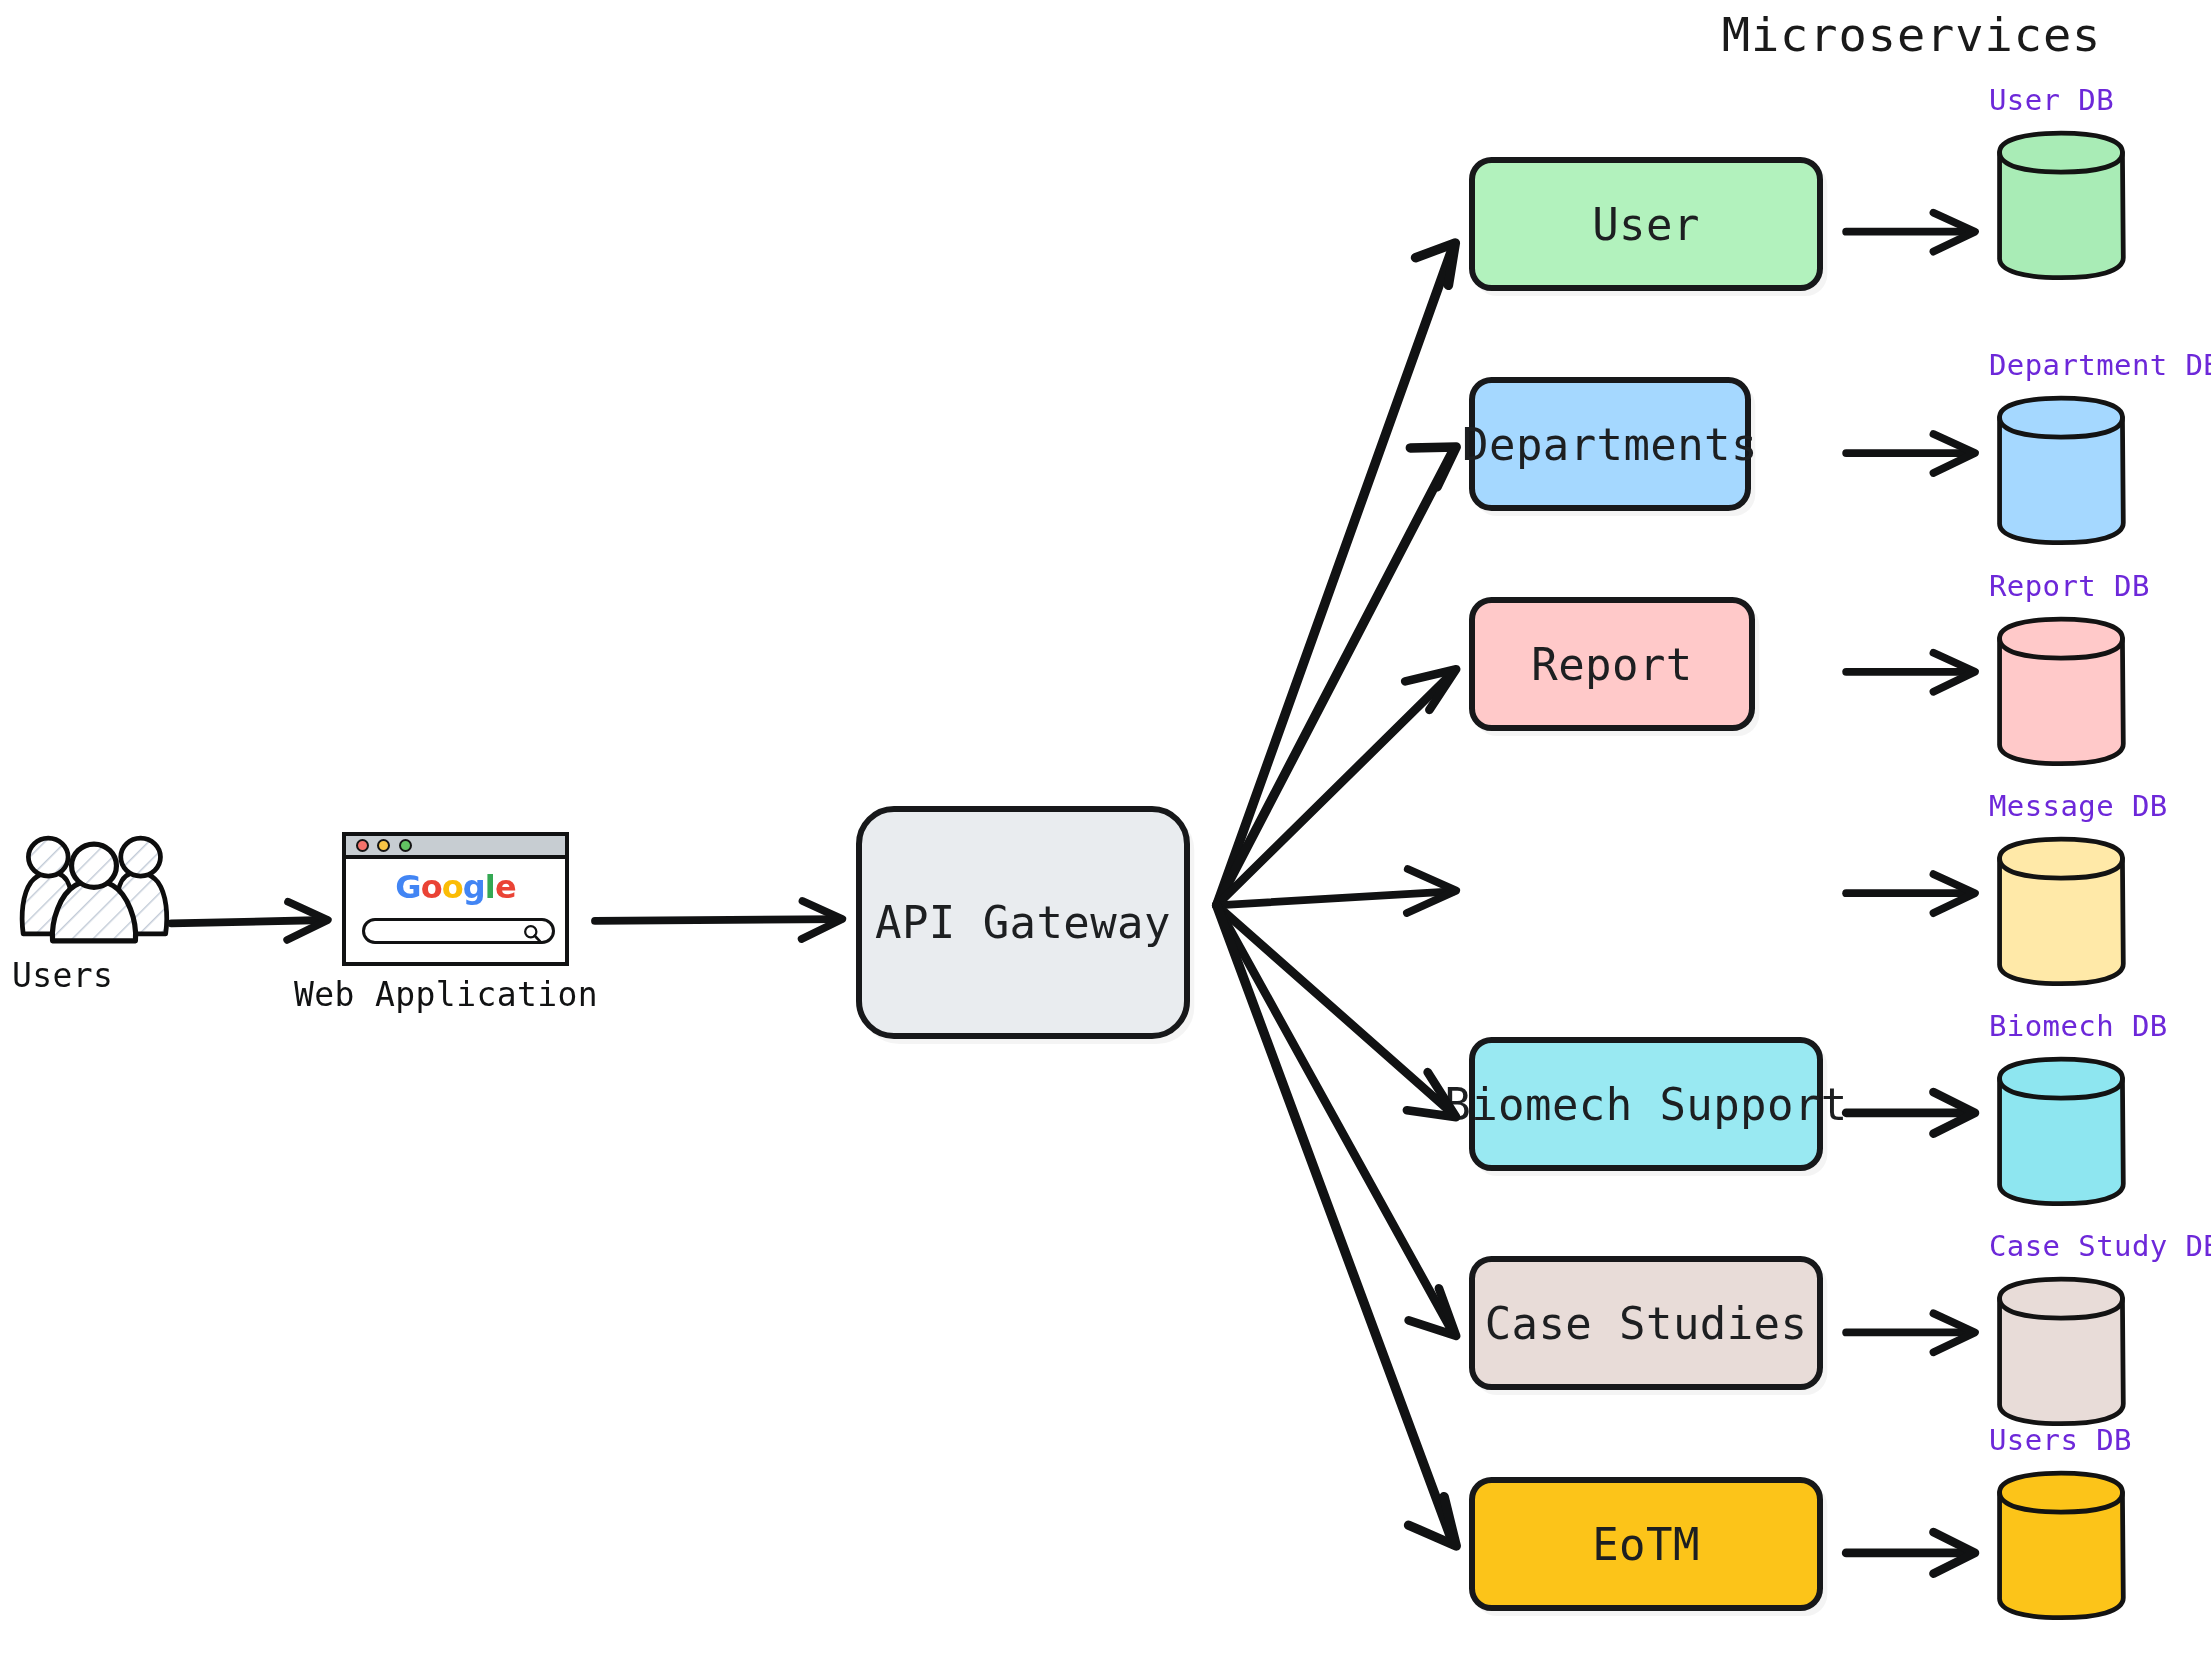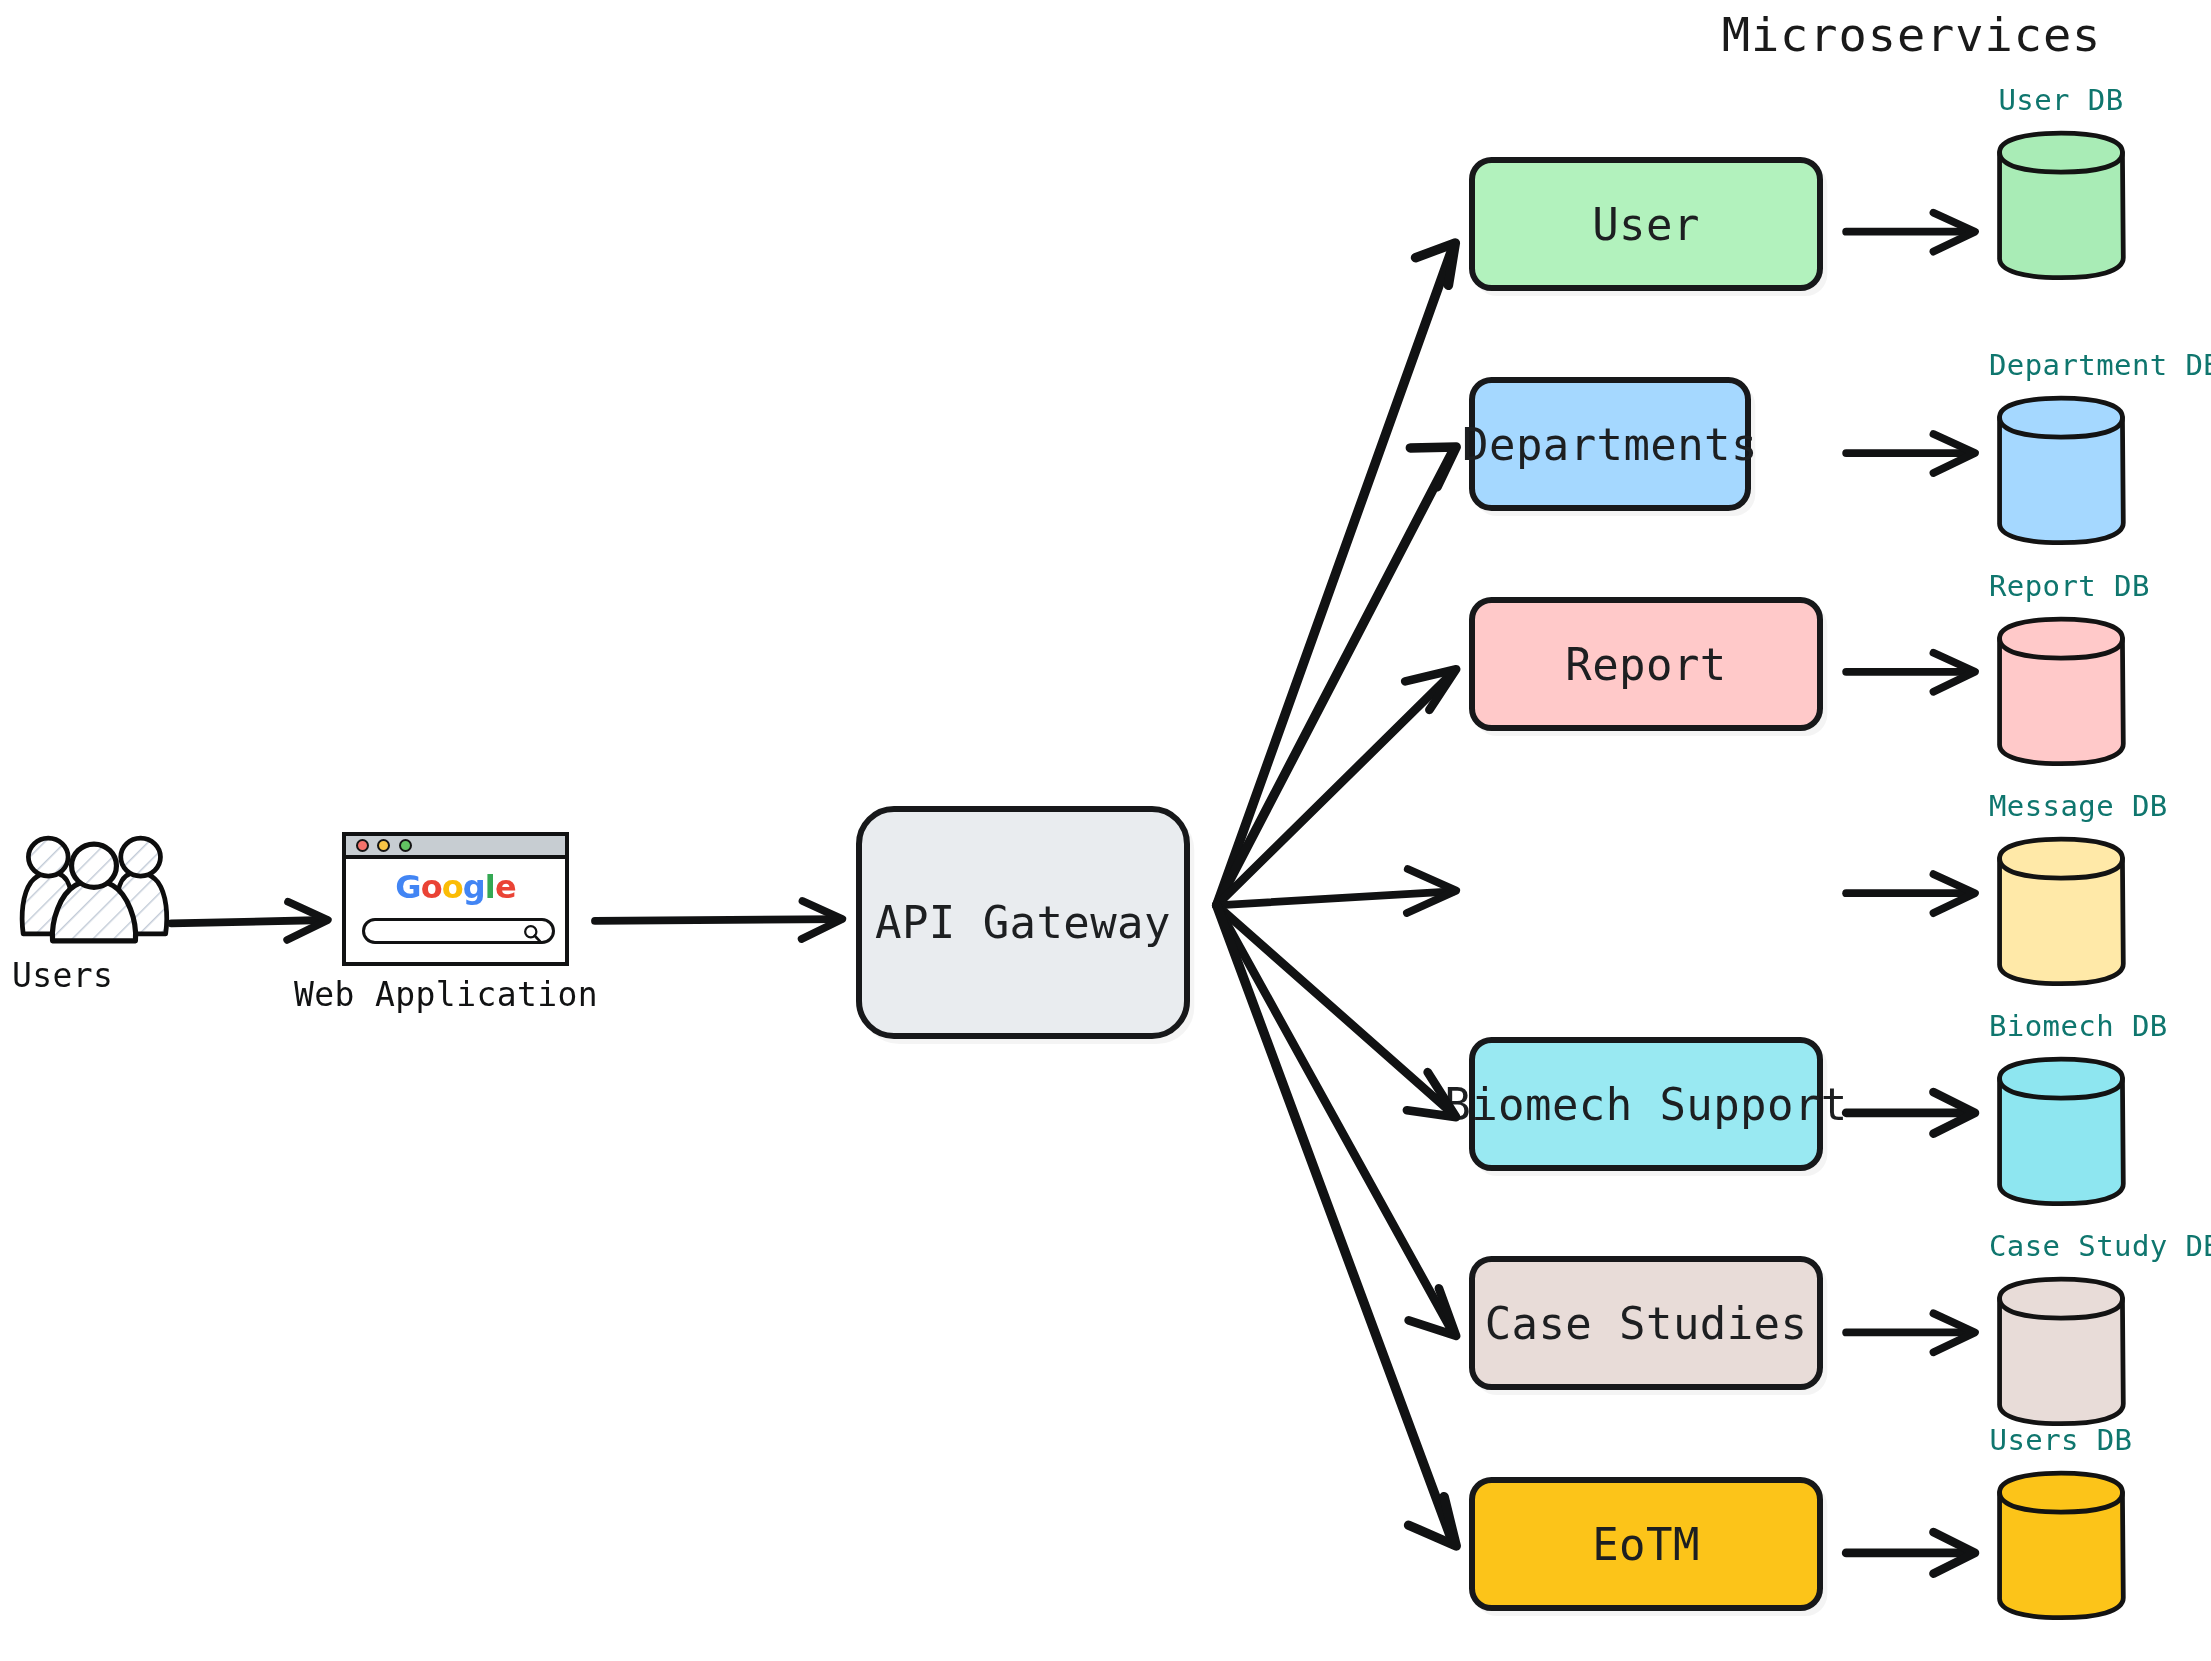--- a/index.html
+++ b/index.html
@@ -51,24 +51,23 @@
     border-radius: 38px;
     font-size: 44px;
   }
   
   .db {
     position: absolute;
   }
   .db-label {
     position: absolute;
     width: 100%;
-    text-align: center;
     font-size: 29px;
     letter-spacing: 0.4px;
-    color: #0f766e;
+    color: #6d28d9;
     white-space: nowrap;
     left: 50%;
     transform: translateX(-50%);
   }
   .db svg { display: block; overflow: visible; }
   
   .plain-label {
     position: absolute;
     font-size: 33px;
     letter-spacing: 0.4px;
@@ -203,21 +202,21 @@
   <div class="node-box gateway" style="left: 856px; top: 806px; width: 334px; height: 233px; background: #e9ecef;">
     <span>API Gateway</span>
   </div>
 
   <div class="node-box" style="left: 1469px; top: 157px;  width: 354px; height: 134px; background:#b2f2bd;">
     <span>User</span>
   </div>
   <div class="node-box" style="left: 1469px; top: 377px;  width: 282px; height: 134px; background:#a5d8ff;">
     <span>Departments</span>
   </div>
-  <div class="node-box" style="left: 1469px; top: 597px;  width: 354px; height: 134px; background:#ffc9c9;">
+  <div class="node-box" style="left: 1469px; top: 597px;  width: 286px; height: 134px; background:#ffc9c9;">
     <span>Report</span>
   </div>
   <div class="node-box" style="left: 1469px; top: 1037px; width: 354px; height: 134px; background:#99e9f2;text-align:right;">
     <span>Biomech Support</span>
   </div>
   <div class="node-box" style="left: 1469px; top: 1256px; width: 354px; height: 134px; background:#e8dcd8;">
     <span>Case Studies</span>
   </div>
   <div class="node-box" style="left: 1469px; top: 1477px; width: 354px; height: 134px; background:#fcc419;">
     <span>EoTM</span>

